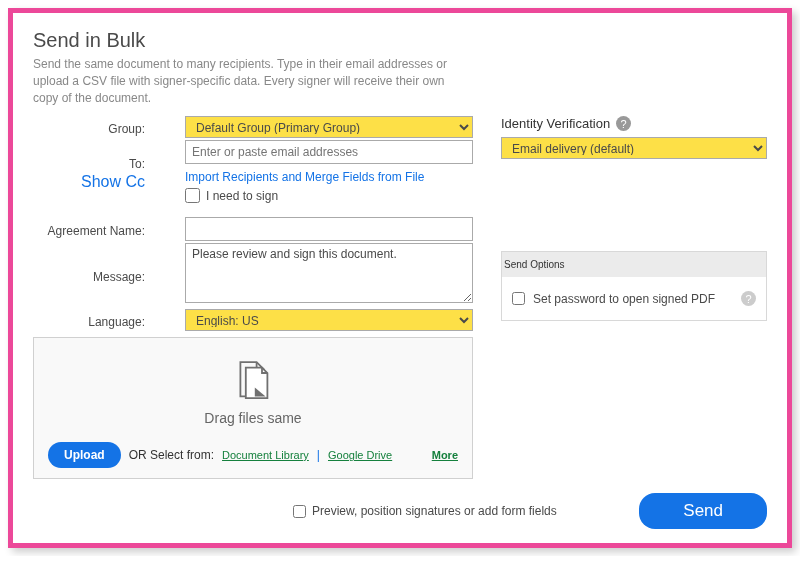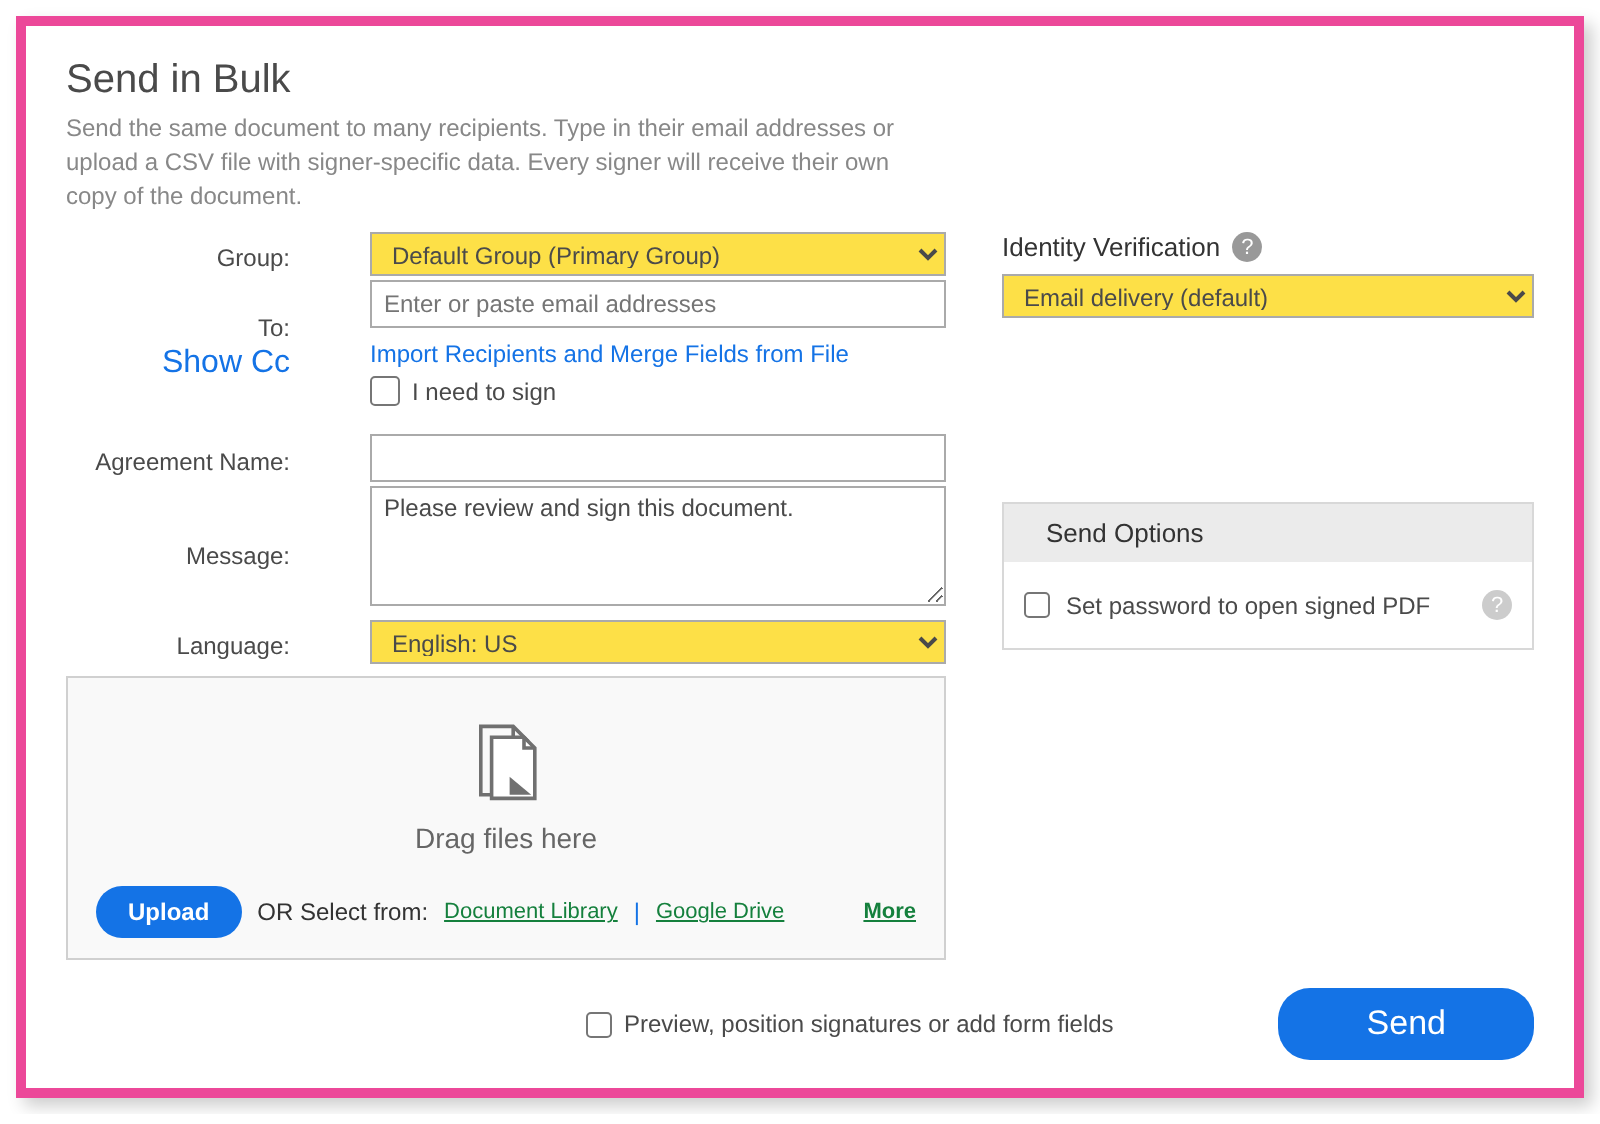--- a/index.html
+++ b/index.html
@@ -20,21 +20,21 @@
 .link { color: #15803d; font-size: 11px; cursor: pointer; text-decoration: underline; }
 .to-row .label { display: flex; flex-direction: column; align-items: flex-end; }
 .to-row .to-label { color: #4a4a4a; }
 .to-row .cc-link { color: #1473e6; font-size: 16px; margin-top: 2px; cursor: pointer; }
 .checkbox-row { display: flex; align-items: center; gap: 6px; font-size: 12px; color: #4a4a4a; margin-top: 4px; }
 .checkbox-row input { width: 15px; height: 15px; }
 .import-link { display: block; font-size: 12px; color: #1473e6; margin-top: 6px; margin-bottom: 4px; cursor: pointer; }
 .section-head { display: flex; align-items: flex-end; gap: 6px; font-size: 13px; color: #333; margin-bottom: 6px; }
 .help-ico { width: 15px; height: 15px; border-radius: 50%; background: #999; color: #fff; font-size: 11px; display: inline-flex; align-items: center; justify-content: center; cursor: help; }
 .opts-box { border: 1px solid #d8d8d8; margin-top: 32px; }
-.opts-head { background: #ebebeb; padding: 7px 21px; font-size: 13px; color: #333; }
+.opts-head { background: #ebebeb; padding: 7px 2px; font-size: 10px; color: #333; }
 .opts-body { padding: 14px 10px; display: flex; align-items: center; justify-content: space-between; }
 .opts-body .left-part { display: flex; align-items: center; gap: 8px; font-size: 12px; color: #4a4a4a; }
 .dropzone { border: 1px solid #d0d0d0; background: #f9f9f9; padding: 10px 14px 10px 14px; margin-top: 6px; }
 .dz-top { display: flex; flex-direction: column; align-items: center; padding: 12px 0 10px; }
 .dz-text { font-size: 14px; color: #666; margin-top: 6px; }
 .dz-bottom { display: flex; align-items: center; justify-content: space-between; margin-top: 6px; }
 .dz-left { display: flex; align-items: center; gap: 8px; font-size: 12px; }
 .btn-upload { background: #1473e6; color: #fff; border: none; border-radius: 14px; padding: 6px 16px; font-size: 12px; cursor: pointer; font-weight: bold; }
 .btn-send { background: #1473e6; color: #fff; border: none; border-radius: 16px; padding: 8px 44px; font-size: 17px; cursor: pointer; }
 .footer { display: flex; align-items: center; justify-content: flex-end; gap: 80px; margin-top: 14px; }
@@ -97,21 +97,21 @@
 
       <div class="dropzone">
         <div class="dz-top">
           <svg class="file-icon" viewBox="0 0 40 48">
             <path d="M6 2 h18 l8 8 v30 h-26 z" fill="none" stroke="#707070" stroke-width="2"></path>
             <path d="M24 2 v8 h8" fill="none" stroke="#707070" stroke-width="2"></path>
             <path d="M12 8 h18 l6 6 v28 h-24 z" fill="#fff" stroke="#707070" stroke-width="2"></path>
             <path d="M30 8 v6 h6" fill="none" stroke="#707070" stroke-width="2"></path>
             <polygon points="22,30 34,40 22,40" fill="#707070"></polygon>
           </svg>
-          <div class="dz-text">Drag files here</div>
+          <div class="dz-text">Drag files same</div>
         </div>
         <div class="dz-bottom">
           <div class="dz-left">
             <button class="btn-upload">Upload</button>
             <span class="or-txt">OR Select from:</span>
             <span class="link">Document Library</span>
             <span class="sep">|</span>
             <span class="link">Google Drive</span>
           </div>
           <span class="link" style="font-weight:600">More</span>

